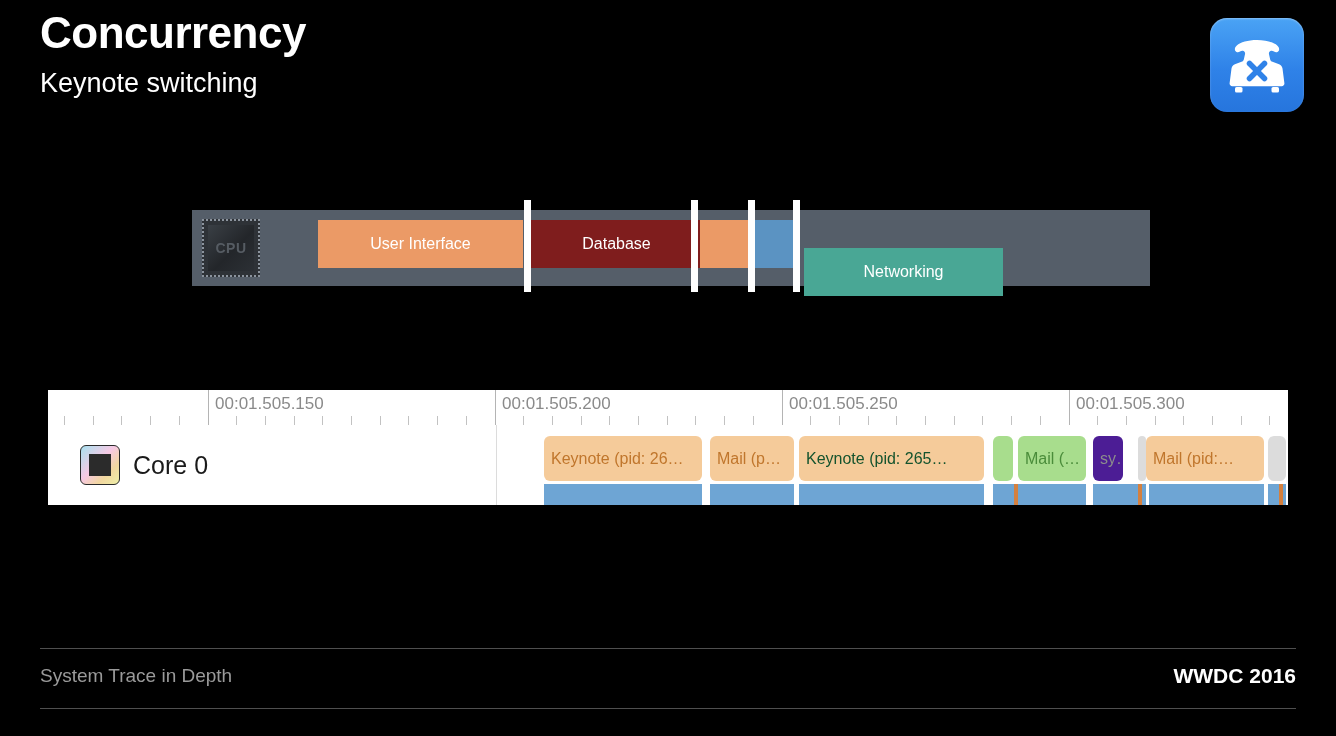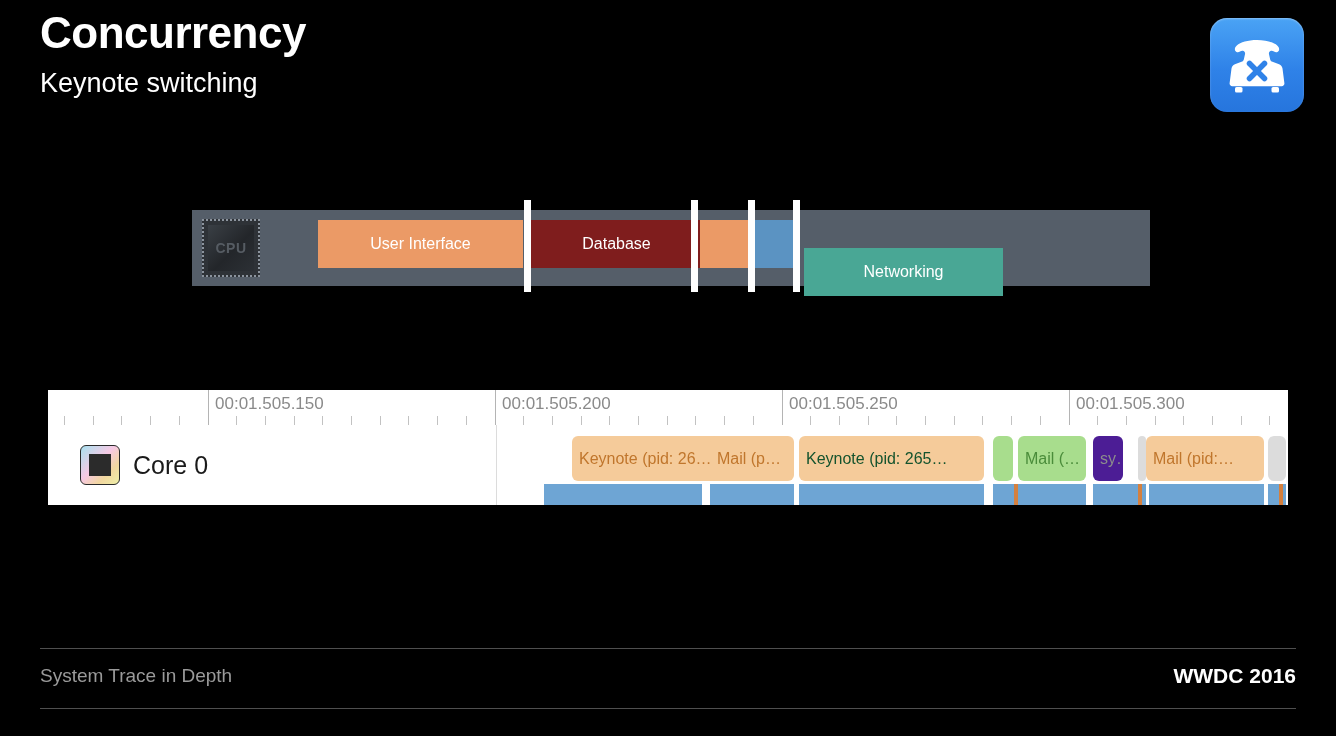--- a/index.html
+++ b/index.html
@@ -341,21 +341,21 @@
       <div class="ruler-minor" style="left: 1221px;"></div>
     </div>
   <div id="track-row">
     <div id="track-header">
       <div id="core-icon">
         <div class="inner"></div>
       </div>
       <div id="core-label">Core 0</div>
     </div>
     <div id="track-lanes">
-        <div class="lane-block" style="left: 496px; width: 158px; background: rgb(245, 203, 154); margin-left: 28px;">
+        <div class="lane-block" style="left: 496px; width: 158px; background: rgb(245, 203, 154);">
           <span style="color: rgb(192, 118, 44);">Keynote (pid: 26…</span>
         </div>
         <div class="lane-block" style="left: 662px; width: 84px; background: rgb(245, 203, 154);">
           <span style="color: rgb(192, 118, 44);">Mail (p…</span>
         </div>
         <div class="lane-block" style="left: 751px; width: 185px; background: rgb(245, 203, 154);">
           <span style="color: #14532d;">Keynote (pid: 265…</span>
         </div>
         <div class="lane-block" style="left: 945px; width: 20px; background: rgb(168, 221, 141);"></div>
         <div class="lane-block" style="left: 970px; width: 68px; background: rgb(168, 221, 141);">

